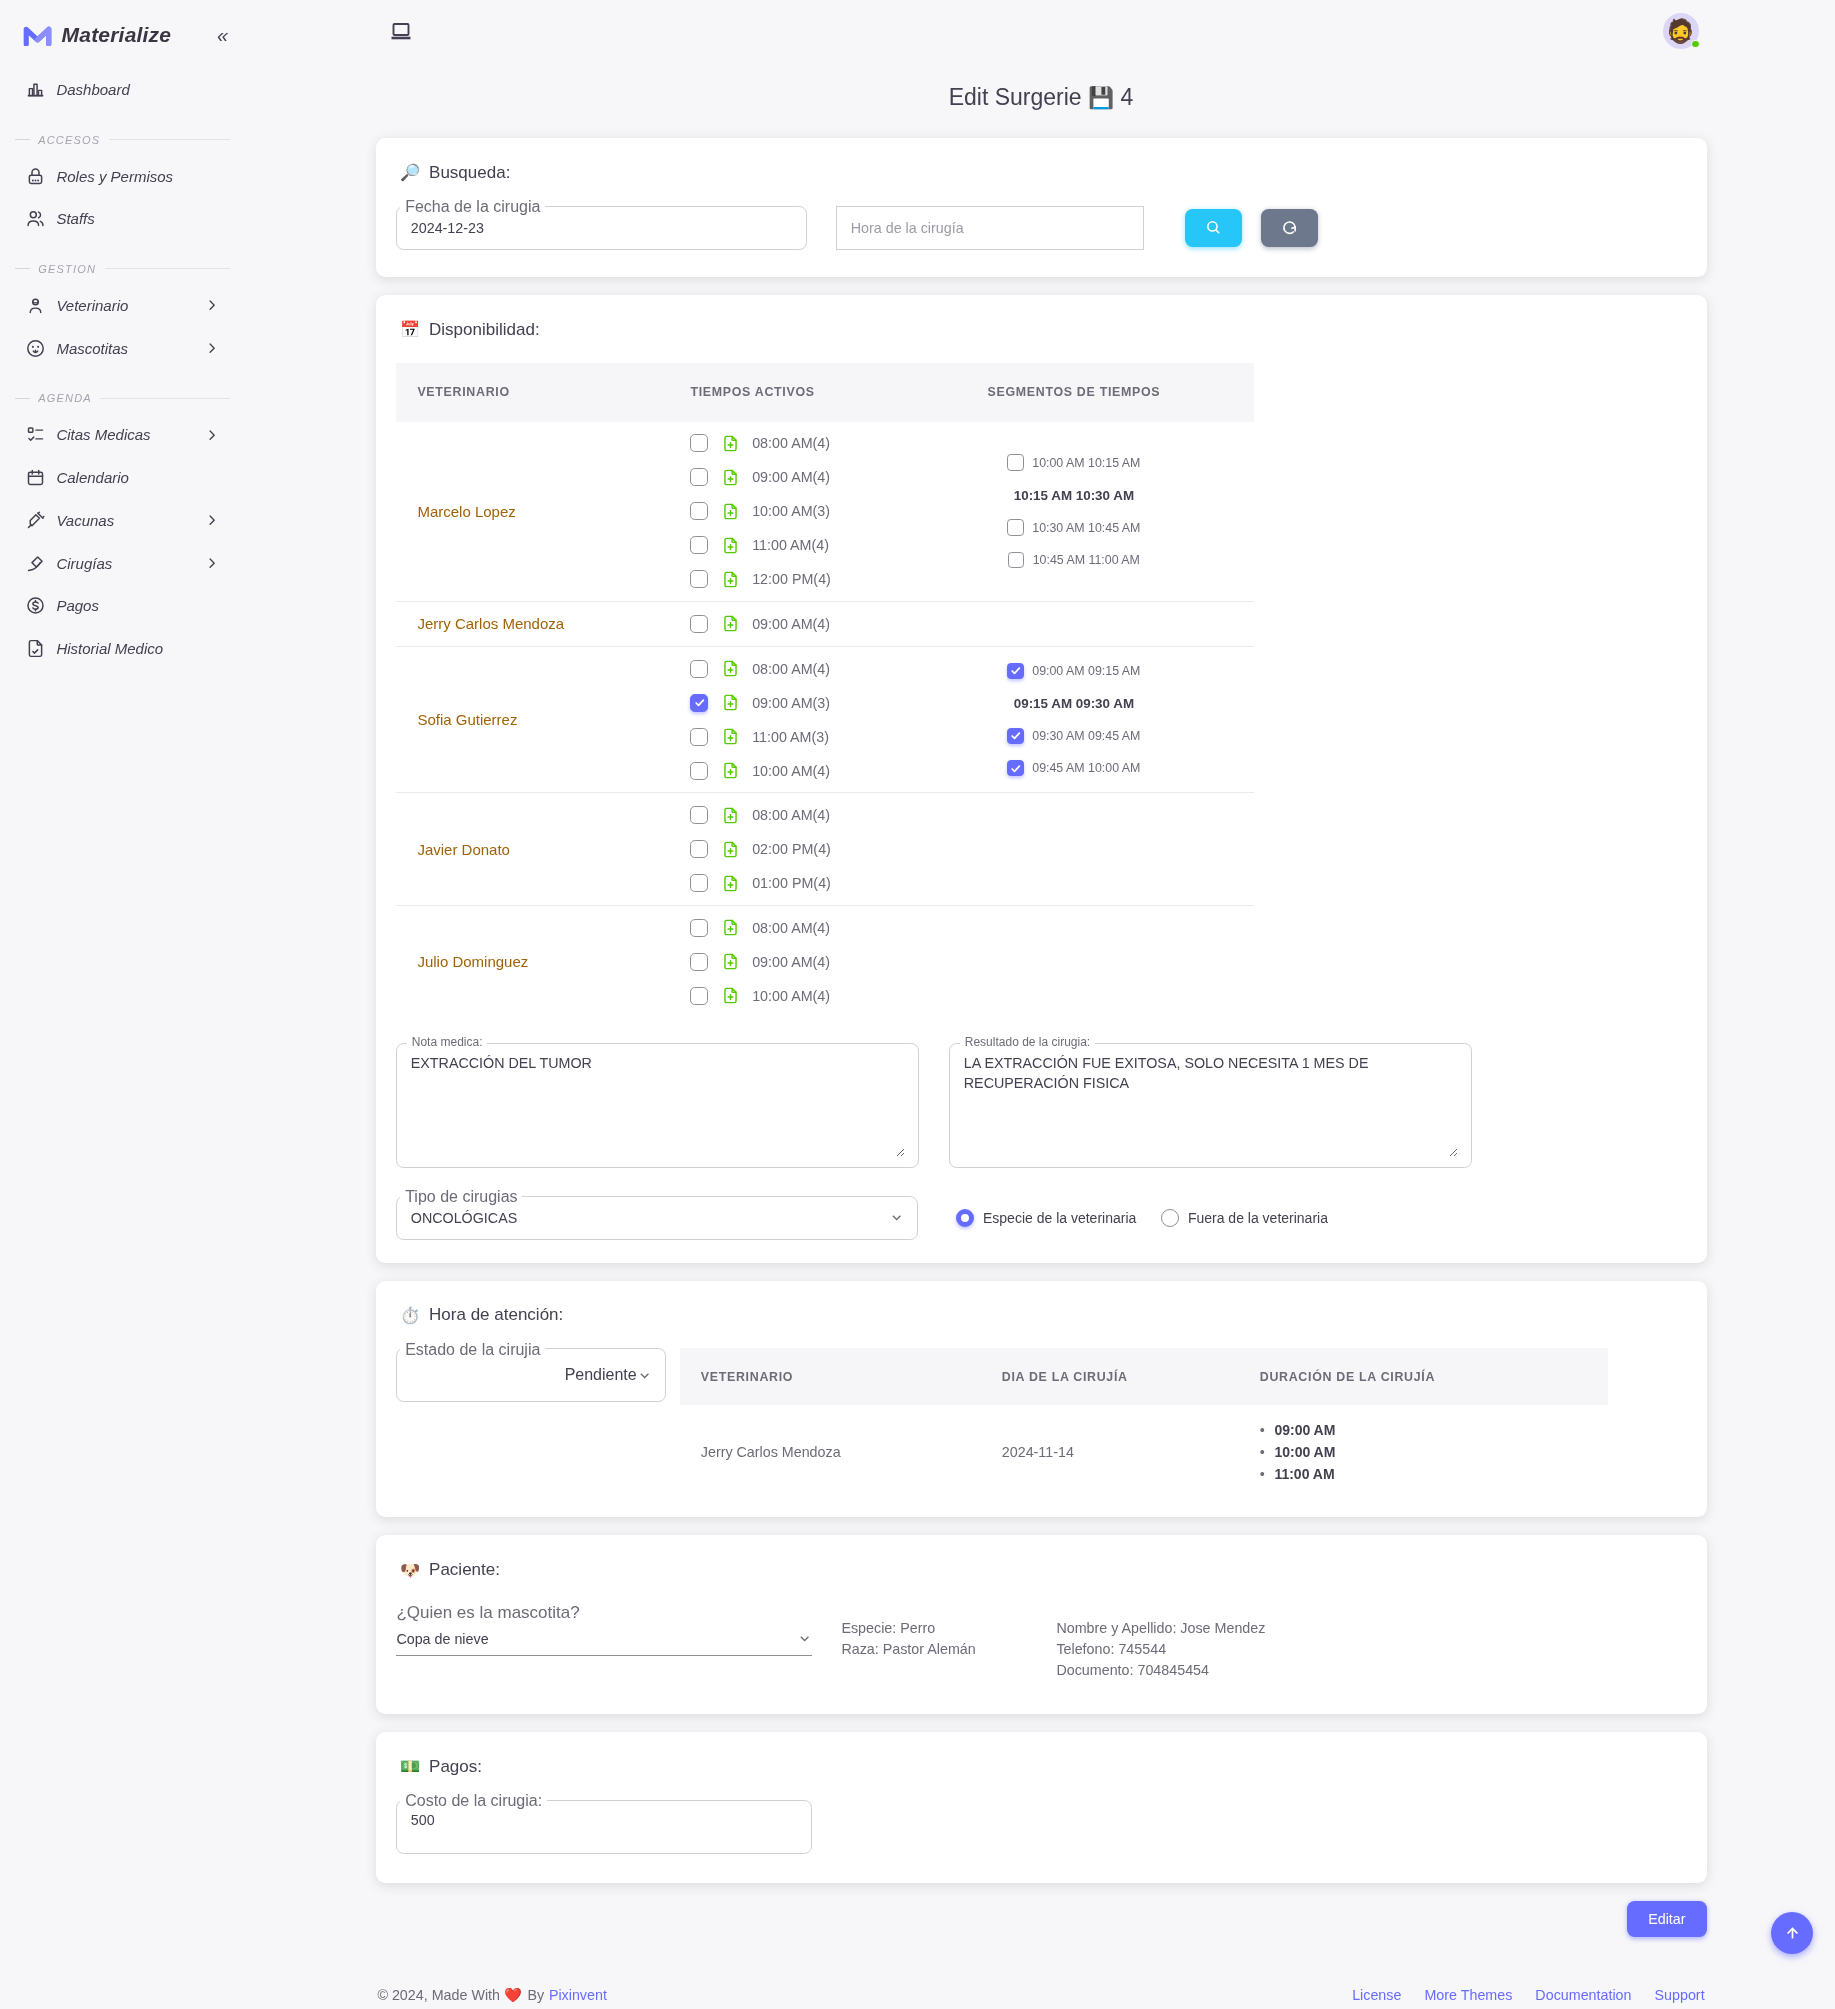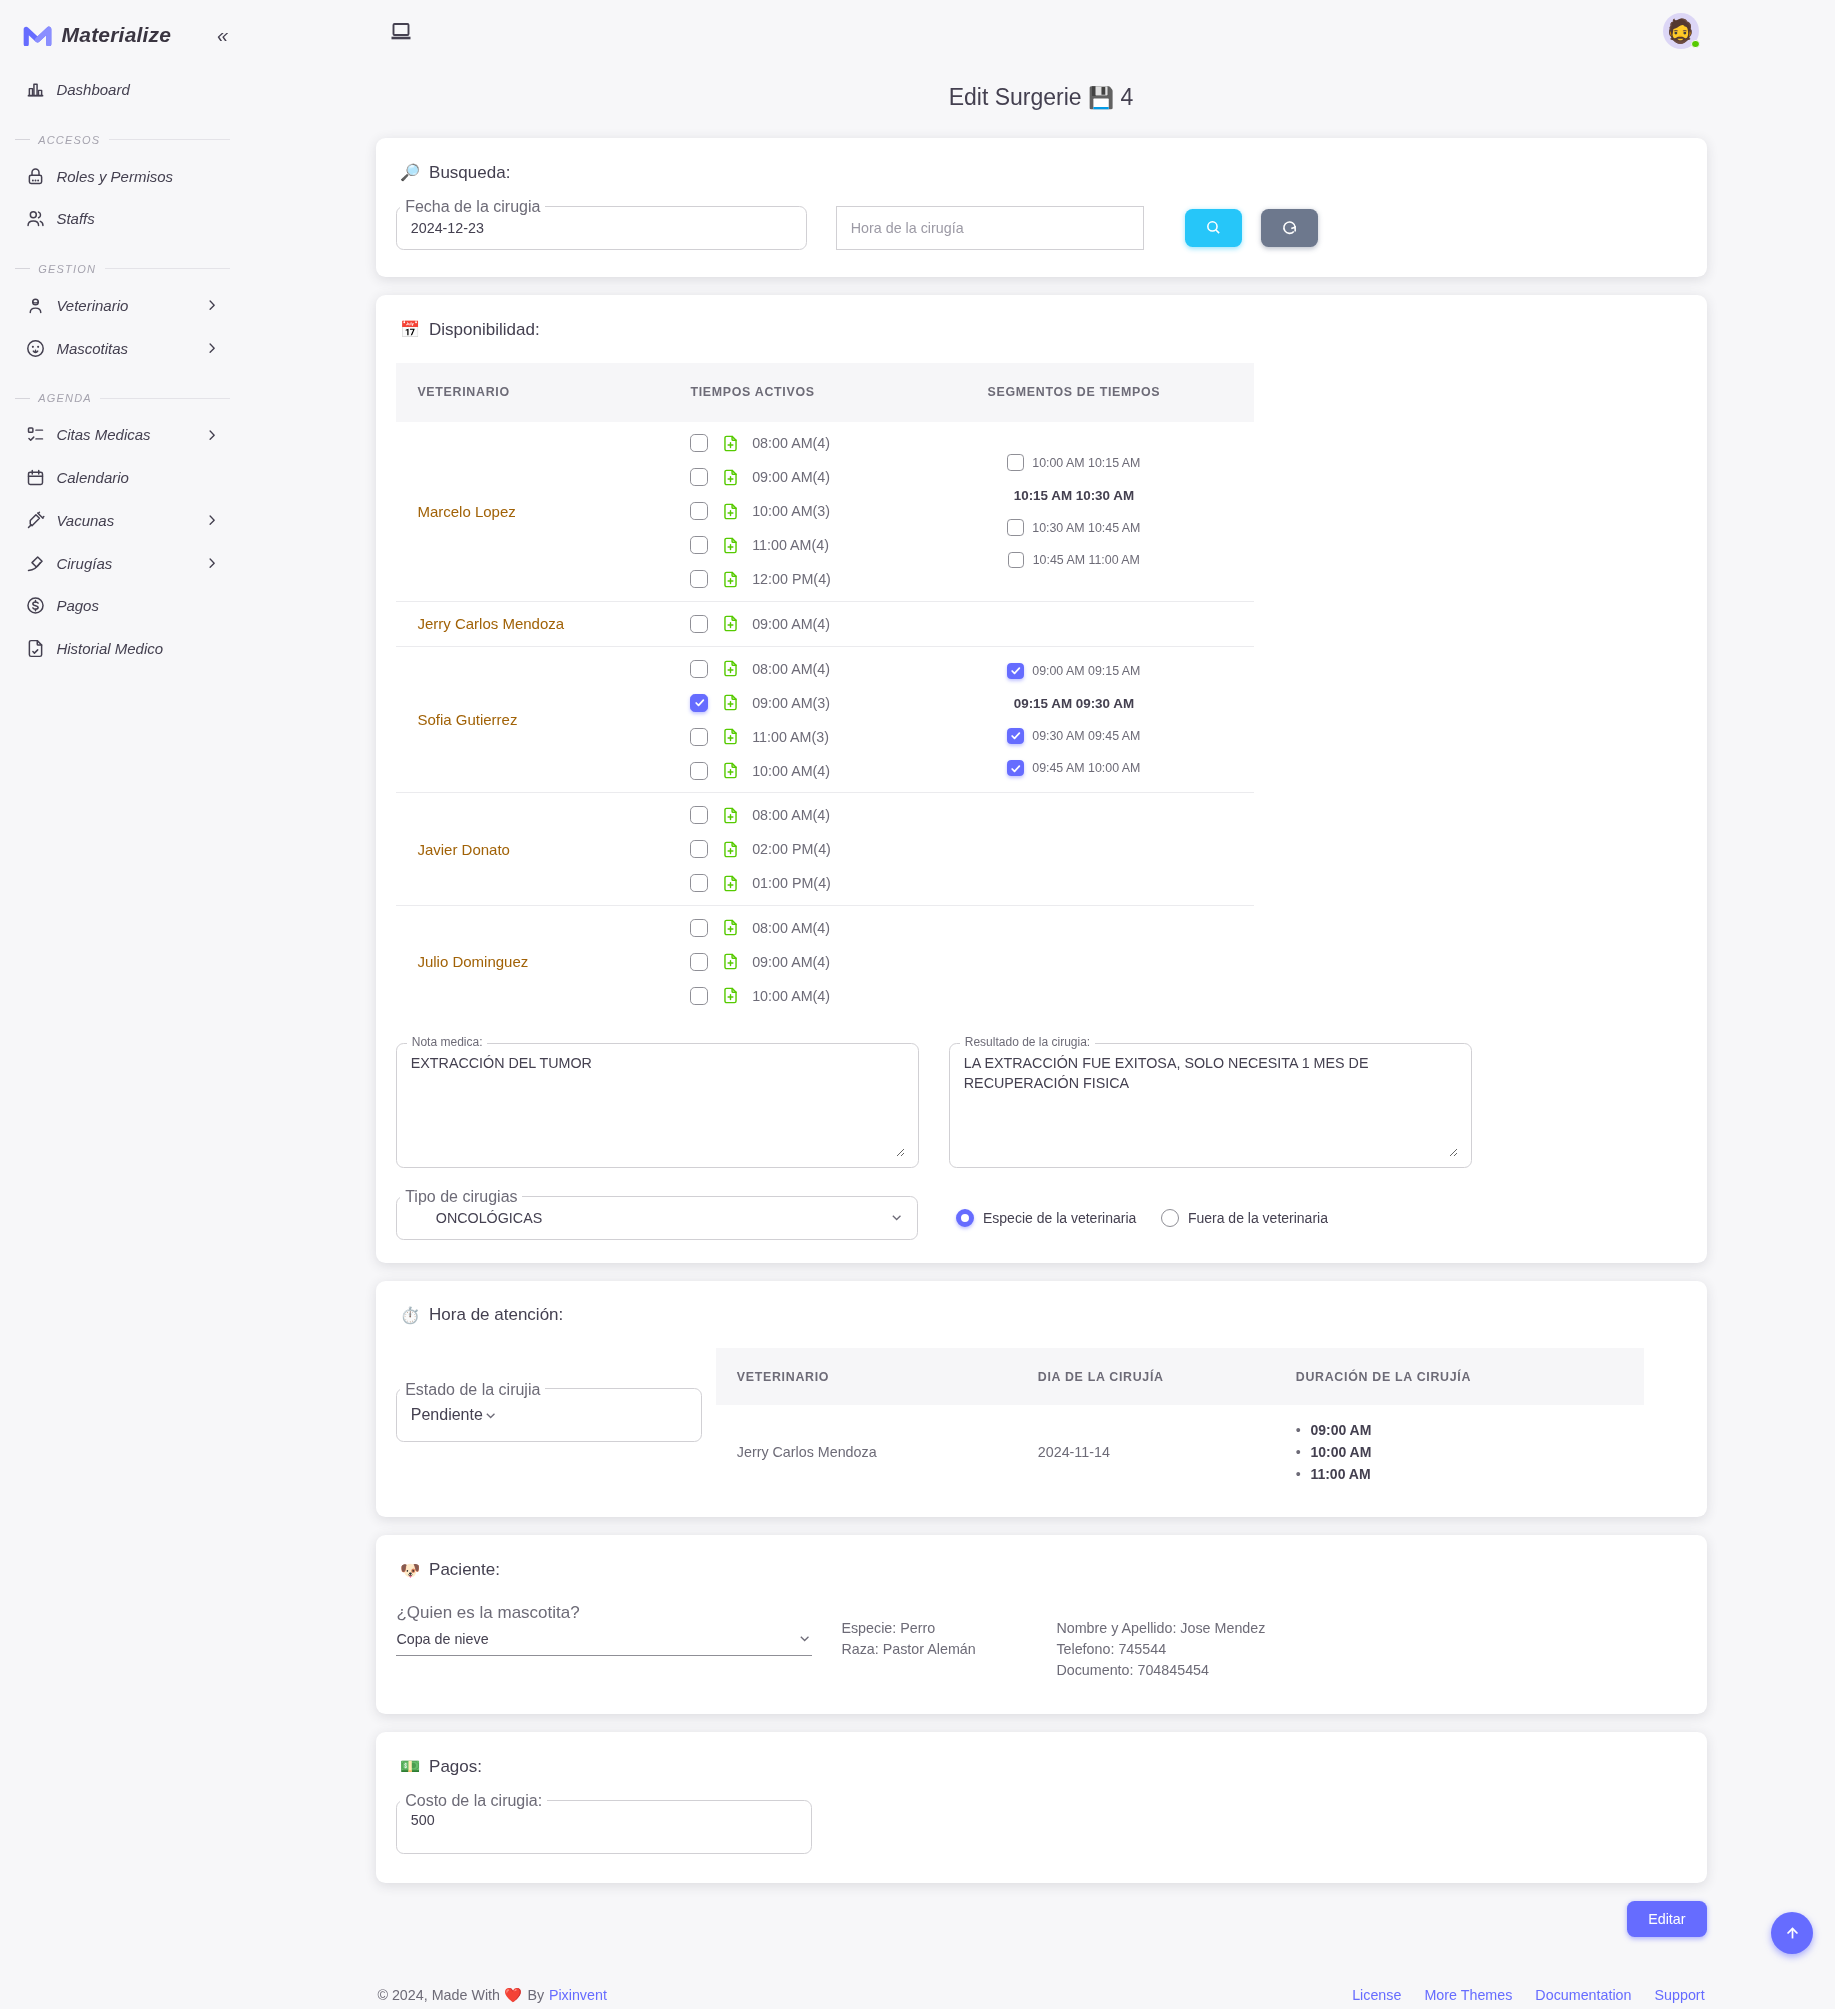--- a/index.html
+++ b/index.html
@@ -91,31 +91,31 @@
   
   .ta-row { display:flex; gap:30px; margin-top:25px; margin-left:1.9px; }
   .ta-field { position:relative; border:1px solid #d1d0d4; border-radius:7.6px; width:523px; height:125px;
     padding:9.6px 13.4px; background:#fff; }
   .ta-field .flabel { position:absolute; top:-8.6px; left:9.6px; background:#fff; padding:0 4.8px;
     font-size:12px; color:#6d6b77; }
   .ta-field textarea { width:100%; height:100%; border:none; outline:none; resize:both; background:transparent;
     font-family:inherit; font-size:14.3px; color:#444050; line-height:20px; }
   .tipo-row { display:flex; align-items:center; margin-top:28px; margin-left:1.9px; }
   .select-outlined { width:522px; height:44px; justify-content:space-between; cursor:pointer; }
-  .select-outlined .sel-value { font-size:14.3px; color:#444050;margin-left:25px; }
+  .select-outlined .sel-value { font-size:14.3px; color:#444050; }
   .chev-down { color:#6d6b77; display:flex; }
   .radio-group { display:flex; align-items:center; gap:25px; margin-left:38px; }
   .radio-opt { display:flex; align-items:center; gap:8.6px; font-size:14px; color:#444050; cursor:pointer; }
   .radio { width:18px; height:18px; border-radius:50%; flex-shrink:0; background:#fff; }
   .radio.on  { border:5.3px solid #666CFF; box-shadow:0 1.9px 3.8px rgba(102,108,255,.4); }
   .radio.off { border:1.9px solid #8f8f96; }
 
   
   .hora-row { display:flex; gap:13.4px; margin-left:1.9px; }
-  .estado-select { width:306px; height:54px; justify-content:flex-start; cursor:pointer; align-self:flex-start;margin-top:40px; }
+  .estado-select { width:270px; height:54px; justify-content:flex-end; cursor:pointer; align-self:flex-start; }
   .hora-table { width:928px; }
   .hora-header { display:grid; grid-template-columns:301px 258px 369px; background:#f6f6f8; height:57px;
     align-items:center; font-size:12.4px; font-weight:600; color:#6d6b77; letter-spacing:0.7px; }
   .hora-header span { padding-left:21px; }
   .hora-data { display:grid; grid-template-columns:301px 258px 369px; align-items:center; padding:13.4px 0 9.6px; }
   .hora-data .cell { padding-left:21px; font-size:14.3px; color:#6d6b77; }
   .dur-list { list-style:none; }
   .dur-list li { display:flex; align-items:center; gap:9.6px; font-size:14px; font-weight:700; color:#444050;
     line-height:22px; }
   .dur-list li::before { content:"•"; color:#6d6b77; font-weight:400; font-size:14.3px; }

